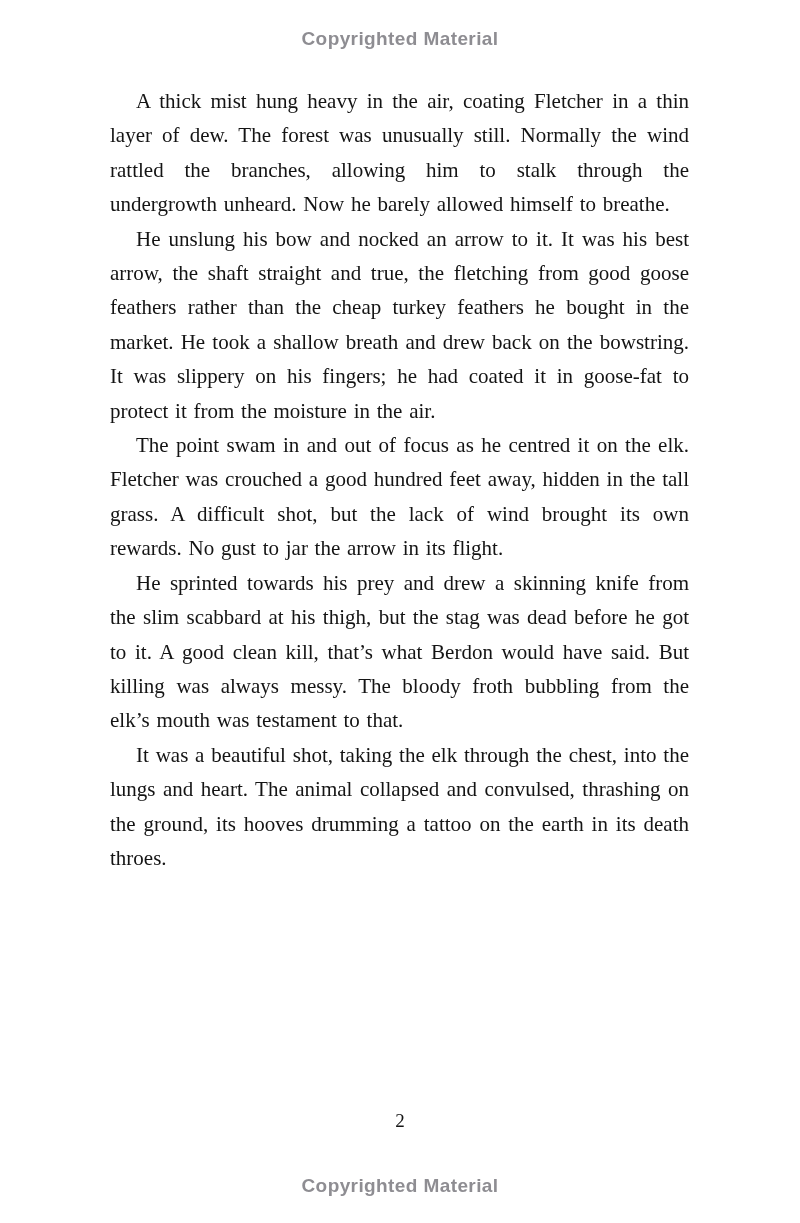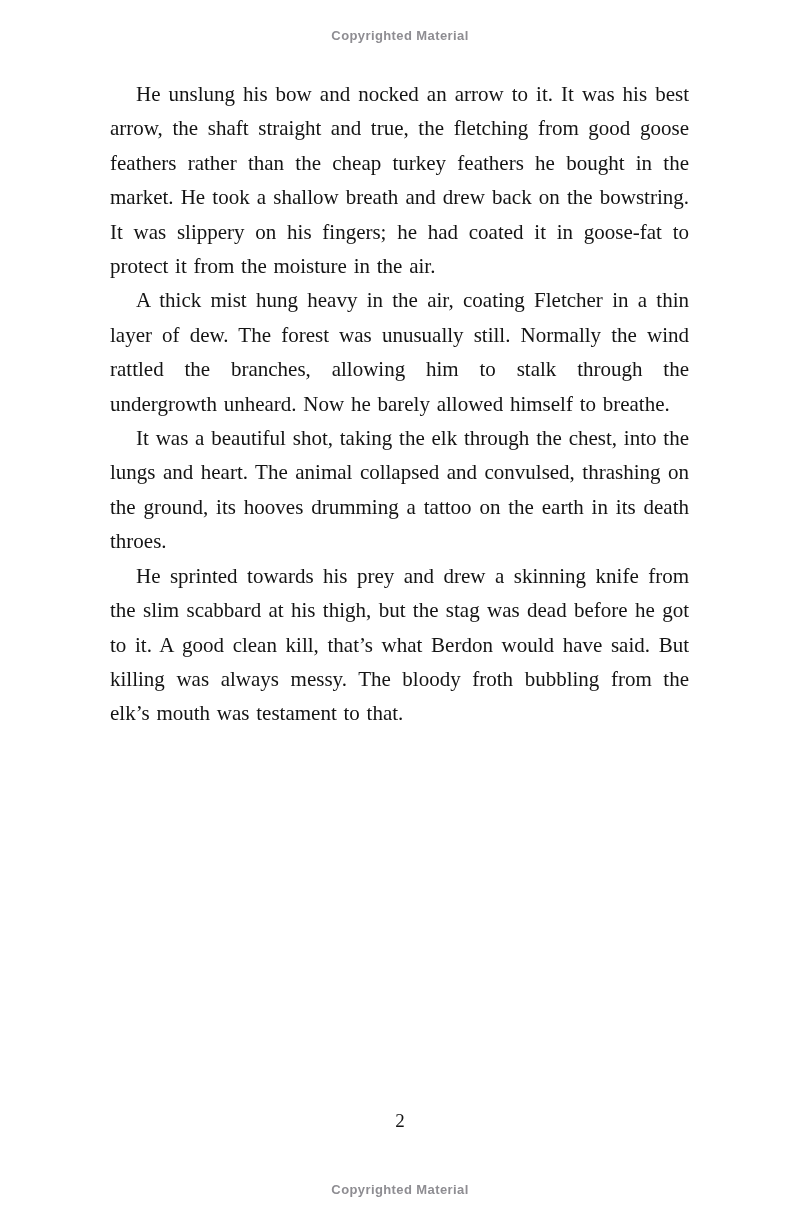--- a/index.html
+++ b/index.html
@@ -9,21 +9,21 @@
     height: 1223px;
     background: #ffffff;
     position: relative;
     overflow: hidden;
     font-family: "Liberation Serif", serif;
     color: #141414;
   }
   .notice {
     font-family: "Liberation Sans", sans-serif;
     font-weight: 700;
-    font-size: 13px;
+    font-size: 19px;
     letter-spacing: 0.4px;
     color: #8e8d92;
     text-align: center;
   }
   .notice-top {
     padding-top: 28px;
   }
   .notice-bottom {
     position: absolute;
     left: 0;
@@ -52,21 +52,22 @@
     font-size: 19px;
     color: #141414;
   }
 </style>
 </head>
 <body>
 
 <div class="notice notice-top">Copyrighted Material</div>
 
 <main class="page-body">
+  <p>A thick mist hung heavy in the air, coating Fletcher in a thin layer of dew. The forest was unusually still. Normally the wind rattled the branches, allowing him to stalk through the undergrowth unheard. Now he barely allowed himself to breathe.</p>
   <p>He unslung his bow and nocked an arrow to it. It was his best arrow, the shaft straight and true, the fletching from good goose feathers rather than the cheap turkey feathers he bought in the market. He took a shallow breath and drew back on the bowstring. It was slippery on his fingers; he had coated it in goose-fat to protect it from the moisture in the air.</p>
-  <p>A thick mist hung heavy in the air, coating Fletcher in a thin layer of dew. The forest was unusually still. Normally the wind rattled the branches, allowing him to stalk through the undergrowth unheard. Now he barely allowed himself to breathe.</p>
+  <p>The point swam in and out of focus as he centred it on the elk. Fletcher was crouched a good hundred feet away, hidden in the tall grass. A difficult shot, but the lack of wind brought its own rewards. No gust to jar the arrow in its flight.</p>
+  <p>He sprinted towards his prey and drew a skinning knife from the slim scabbard at his thigh, but the stag was dead before he got to it. A good clean kill, that’s what Berdon would have said. But killing was always messy. The bloody froth bubbling from the elk’s mouth was testament to that.</p>
   <p>It was a beautiful shot, taking the elk through the chest, into the lungs and heart. The animal collapsed and convulsed, thrashing on the ground, its hooves drumming a tattoo on the earth in its death throes.</p>
-  <p>He sprinted towards his prey and drew a skinning knife from the slim scabbard at his thigh, but the stag was dead before he got to it. A good clean kill, that’s what Berdon would have said. But killing was always messy. The bloody froth bubbling from the elk’s mouth was testament to that.</p>
 </main>
 
 <div class="page-number">2</div>
 
 <div class="notice notice-bottom">Copyrighted Material</div>
 
 </body></html>

